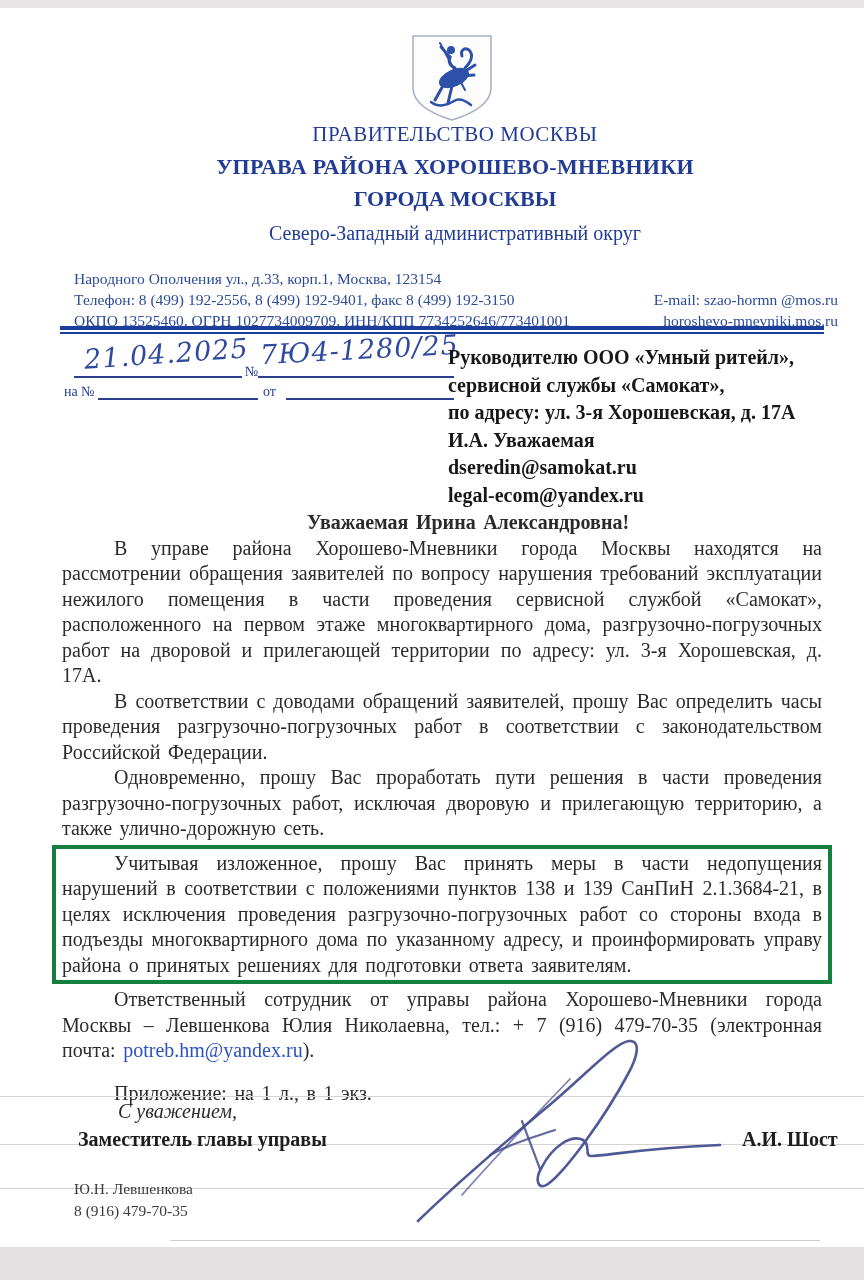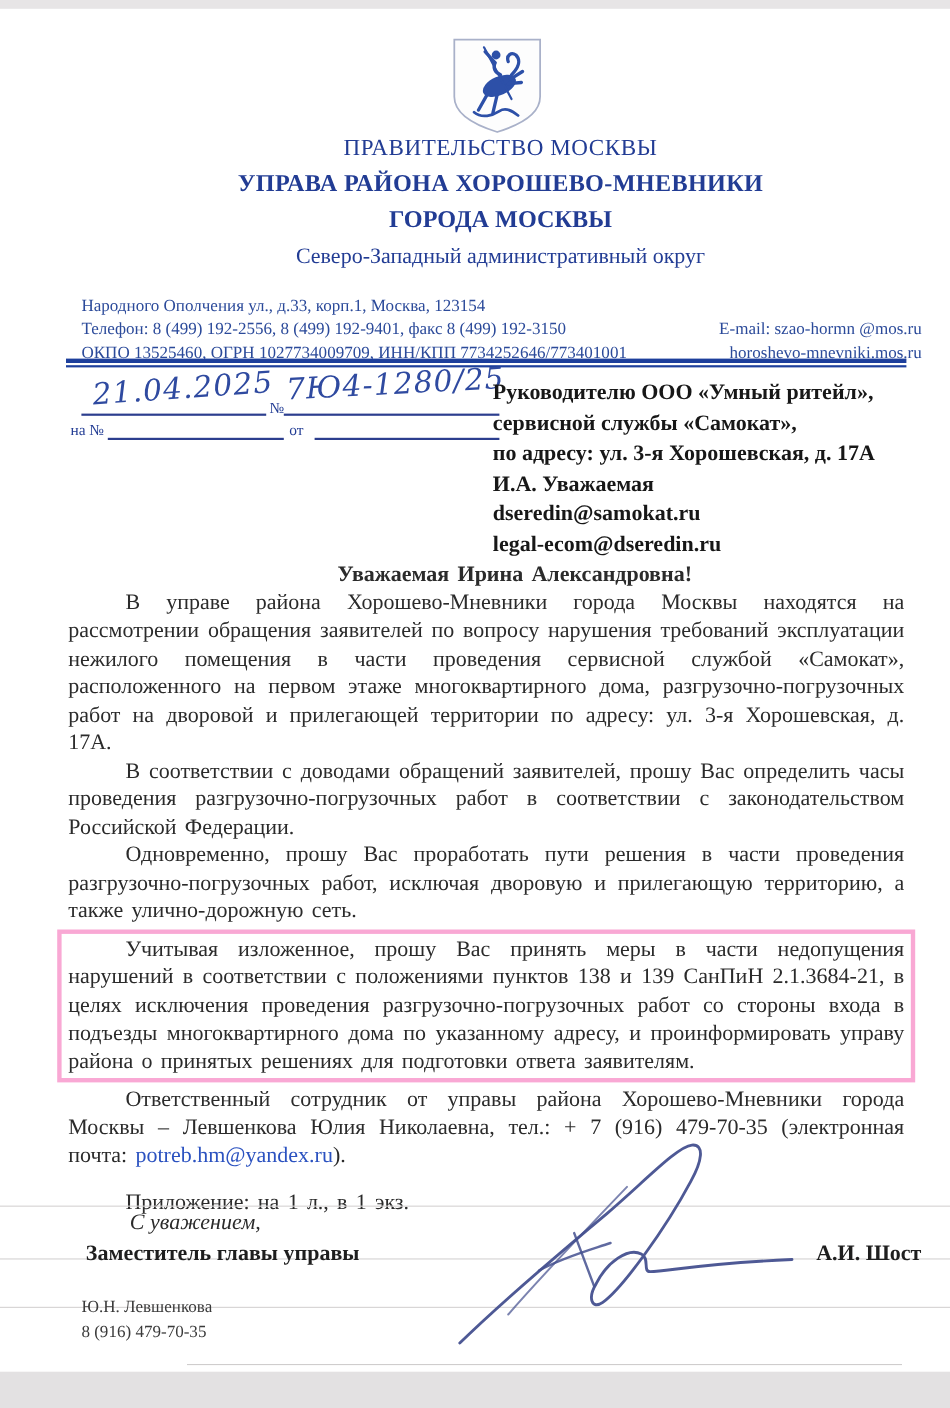--- a/index.html
+++ b/index.html
@@ -40,21 +40,21 @@
   .refs .lbl-na{position:absolute;left:2px;top:46px;}
   .refs .lbl-ot{position:absolute;left:201px;top:46px;}
 
   
   .recipient{position:absolute;left:448px;top:344px;width:412px;font-size:20px;font-weight:bold;line-height:27.5px;color:#171717;}
 
   
   .body-block{position:absolute;left:62px;top:510px;width:760px;font-size:20px;line-height:25.5px;text-align:justify;word-spacing:2.5px;}
   .salutation{text-align:center;font-weight:bold;margin:0 0 13px 0;text-indent:0;}
   .body-block p{margin:0;text-indent:52px;}
-  .highlight-box{border:4px solid #f9a8d4;margin:3px -10px 3px -10px;padding:2px 6px;}
+  .highlight-box{border:4px solid #15803d;margin:3px -10px 3px -10px;padding:2px 6px;}
   .attachment{margin-top:17px !important;text-align:left;}
   .email-link{color:#2b52c0;}
 
   
   .fold-line{position:absolute;left:0;width:864px;border-top:1px solid #d4d2d2;}
   .closing{position:absolute;left:118px;top:1100px;font-size:20px;font-style:italic;color:#2b2b2b;}
   .post{position:absolute;left:78px;top:1128px;font-size:20px;font-weight:bold;color:#1e1e1e;}
   .signer{position:absolute;left:742px;top:1128px;font-size:20px;font-weight:bold;color:#1e1e1e;white-space:nowrap;}
   .executor{position:absolute;left:74px;top:1178px;font-size:15.5px;line-height:22px;color:#3a3a3a;}
   .bottom-part-line{position:absolute;left:170px;top:1240px;width:650px;border-top:1px solid #cfcdcd;}
@@ -115,21 +115,21 @@
     <span class="lbl-ot">от</span>
     <span class="u-line l4"></span>
   </div>
 
   <div class="recipient">
     <div>Руководителю ООО «Умный ритейл»,</div>
     <div>сервисной службы «Самокат»,</div>
     <div>по адресу: ул. 3-я Хорошевская, д. 17А</div>
     <div>И.А. Уважаемая</div>
     <div>dseredin@samokat.ru</div>
-    <div>legal-ecom@dseredin.ru</div>
+    <div>legal-ecom@yandex.ru</div>
   </div>
 
   <div class="body-block">
     <p class="salutation">Уважаемая Ирина Александровна!</p>
     <p>В управе района Хорошево-Мневники города Москвы находятся на рассмотрении обращения заявителей по вопросу нарушения требований эксплуатации нежилого помещения в части проведения сервисной службой «Самокат», расположенного на первом этаже многоквартирного дома, разгрузочно-погрузочных работ на дворовой и прилегающей территории по адресу: ул. 3-я Хорошевская, д. 17А.</p>
     <p>В соответствии с доводами обращений заявителей, прошу Вас определить часы проведения разгрузочно-погрузочных работ в соответствии с законодательством Российской Федерации.</p>
     <p>Одновременно, прошу Вас проработать пути решения в части проведения разгрузочно-погрузочных работ, исключая дворовую и прилегающую территорию, а также улично-дорожную сеть.</p>
     <div class="highlight-box">
       <p>Учитывая изложенное, прошу Вас принять меры в части недопущения нарушений в соответствии с положениями пунктов 138 и 139 СанПиН 2.1.3684-21, в целях исключения проведения разгрузочно-погрузочных работ со стороны входа в подъезды многоквартирного дома по указанному адресу, и проинформировать управу района о принятых решениях для подготовки ответа заявителям.</p>
     </div>

